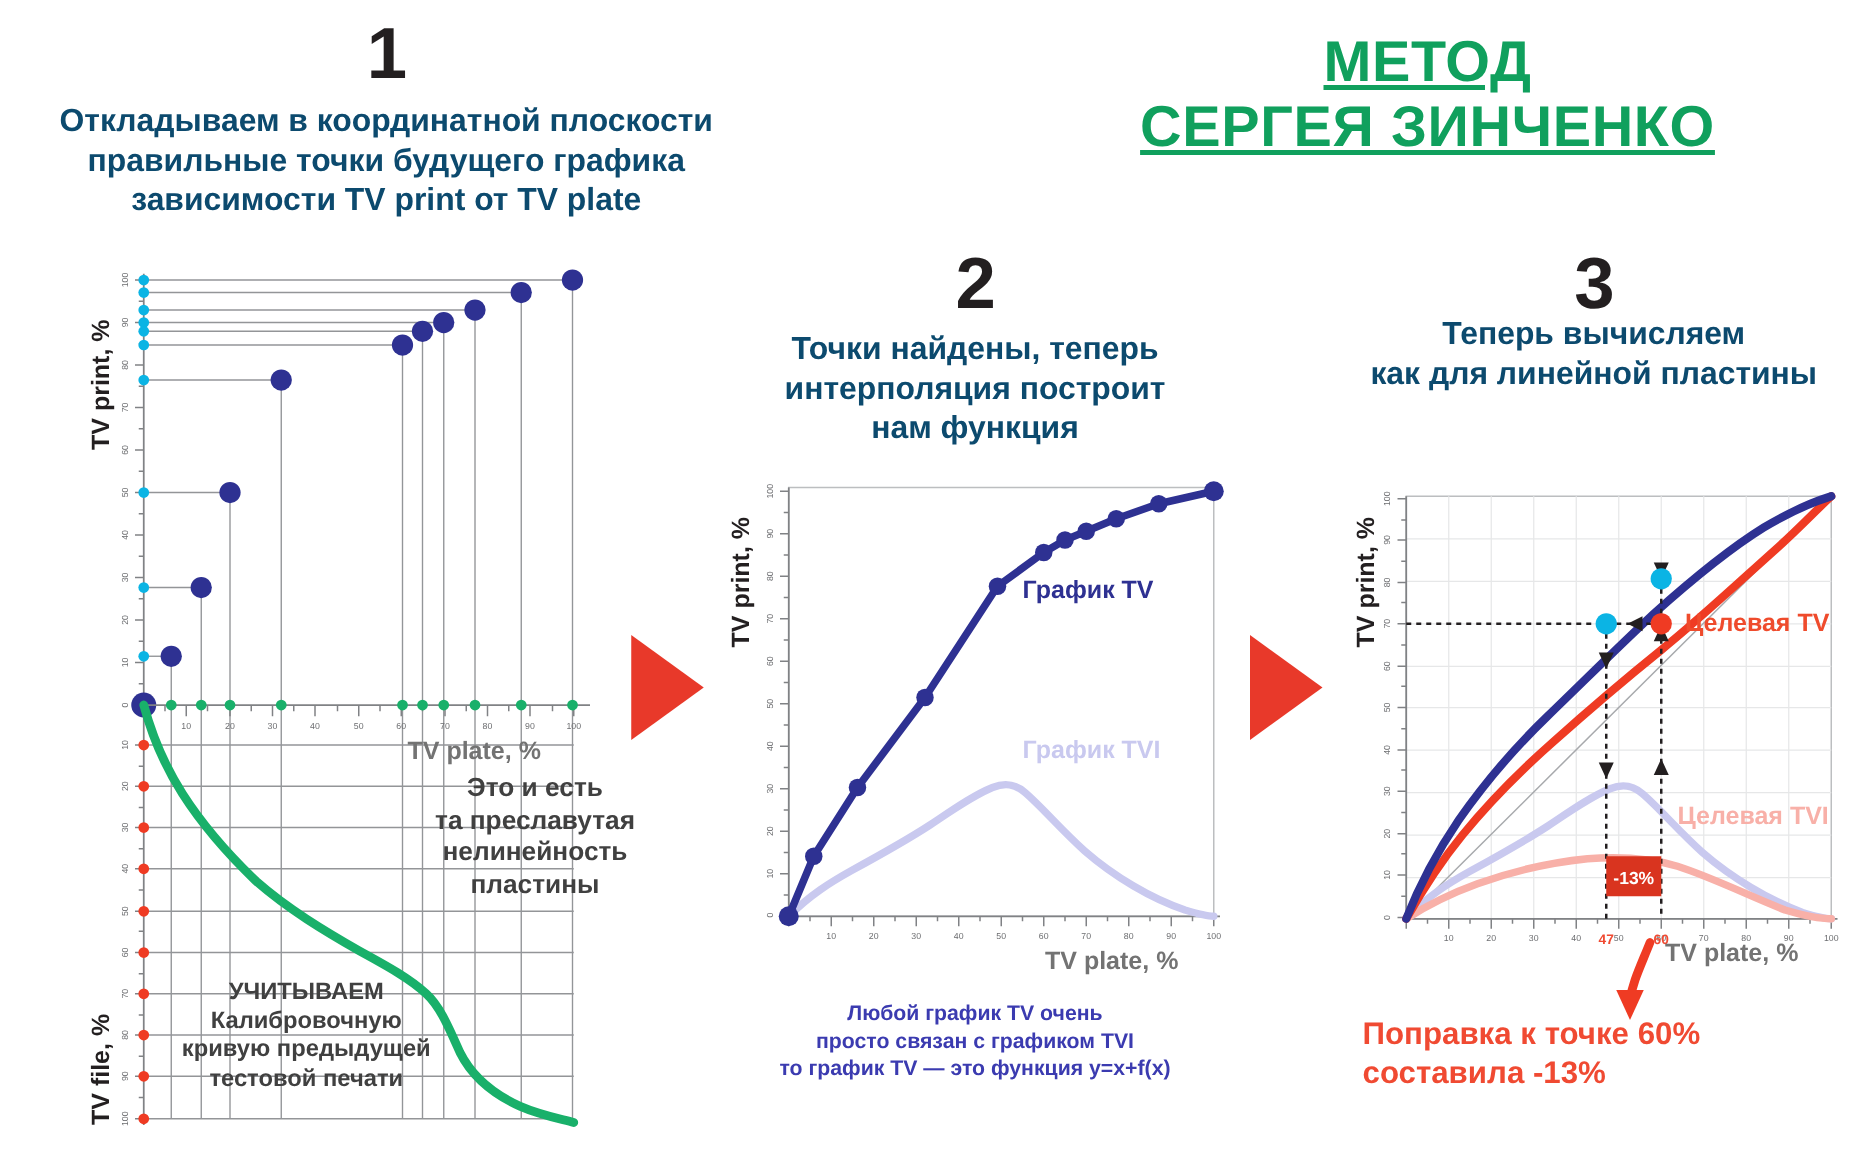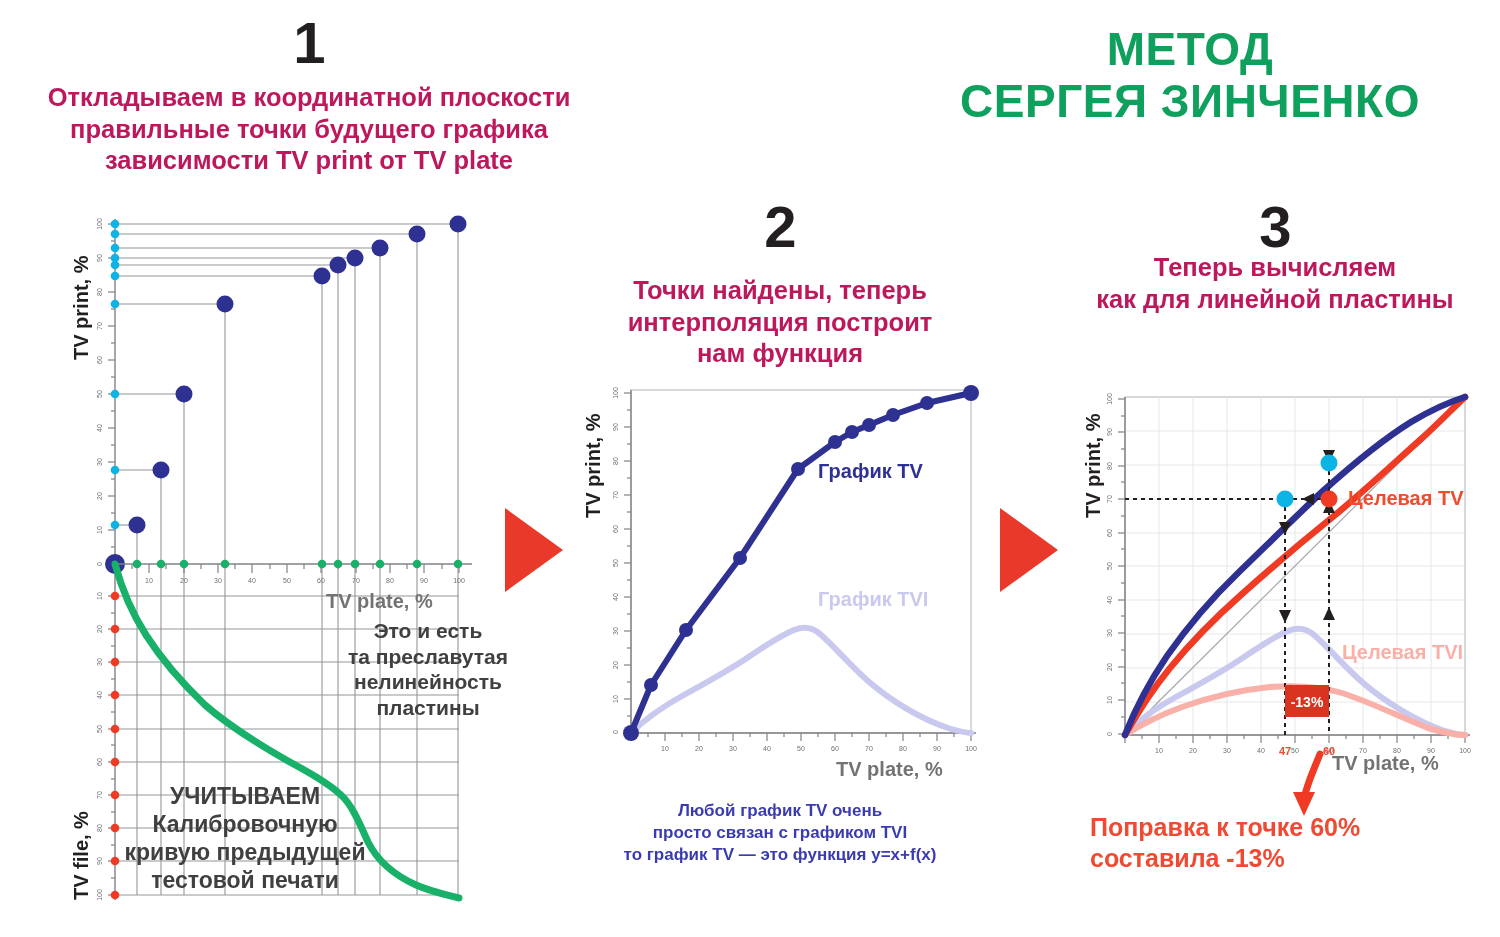--- a/index.html
+++ b/index.html
@@ -13,21 +13,21 @@
   .stage{position:absolute;left:0;top:0;width:1500px;height:937px;}
   .abs{position:absolute;}
 
   
   .step-num{
     font-size:58px;font-weight:bold;color:#231f20;
     text-align:center;line-height:1;
     letter-spacing:-1px;
   }
   .step-head{
-    font-size:25.5px;font-weight:bold;color:#be185d;
+    font-size:25.5px;font-weight:bold;color:#0c4a6e;
     text-align:center;line-height:1.24;
   }
   .main-title{
     font-size:46px;font-weight:bold;color:#10a05d;
     text-align:center;line-height:1.12;letter-spacing:0.5px;
   }
 
   
   .cap-green{
     color:#404040;font-weight:bold;text-align:center;line-height:1.22;
@@ -61,21 +61,21 @@
   .lblPale{font-family:"Liberation Sans",sans-serif;font-size:20px;font-weight:bold;fill:#c9c9ef;}
   .lblRed{font-family:"Liberation Sans",sans-serif;font-size:20px;font-weight:bold;fill:#ef4b2c;}
   .lblPink{font-family:"Liberation Sans",sans-serif;font-size:20px;font-weight:bold;fill:#f8b0a8;}
   .boxTxt{font-family:"Liberation Sans",sans-serif;font-size:14px;font-weight:bold;fill:#ffffff;}
 </style>
 </head>
 <body>
 
 <div class="stage">
 
-  <div class="abs main-title" style="left:900px;top:24px;width:580px;">
+  <div class="abs main-title" style="left:852px;top:24px;width:580px;text-decoration:underline;">
     <div>МЕТОД</div>
     <div>СЕРГЕЯ ЗИНЧЕНКО</div>
   </div>
 
   <div class="abs step-num" style="left:0px;top:14px;width:618px;">1</div>
   <div class="abs step-head" style="left:0px;top:82px;width:618px;">
     <div>Откладываем в координатной плоскости</div>
     <div>правильные точки будущего графика</div>
     <div>зависимости TV print от TV plate</div>
   </div>
@@ -304,31 +304,31 @@
   <div class="abs ax-title-v" style="left:70px;top:900px;">TV file, %</div>
   <div class="abs ax-title" style="left:326px;top:590px;">TV plate, %</div>
 
   <div class="abs cap-green" style="left:330px;top:618px;width:196px;font-size:21px;">
     <div>Это и есть</div>
     <div>та преславутая</div>
     <div>нелинейность</div>
     <div>пластины</div>
   </div>
 
-  <div class="abs cap-green" style="left:120px;top:782px;width:250px;font-size:23px;">
+  <div class="abs cap-green" style="left:120px;top:782px;width:250px;font-size:19px;">
     <div>УЧИТЫВАЕМ</div>
     <div>Калибровочную</div>
     <div>кривую предыдущей</div>
     <div>тестовой печати</div>
   </div>
 
   <div class="abs tri" style="left:505px;top:508px;"></div>
 
   <div class="abs step-num" style="left:560px;top:198px;width:440px;">2</div>
-  <div class="abs step-head" style="left:570px;top:275px;width:420px;">
+  <div class="abs step-head" style="left:570px;top:264px;width:420px;">
     <div>Точки найдены, теперь</div>
     <div>интерполяция построит</div>
     <div>нам функция</div>
   </div>
 
   <div class="abs" style="left:576px;top:378px;">
     <svg width="420" height="375" viewBox="0 0 420 375">
 
       <rect x="55" y="12" width="340" height="343" fill="none" stroke="#bcbec0" stroke-width="1.2"></rect>
 

